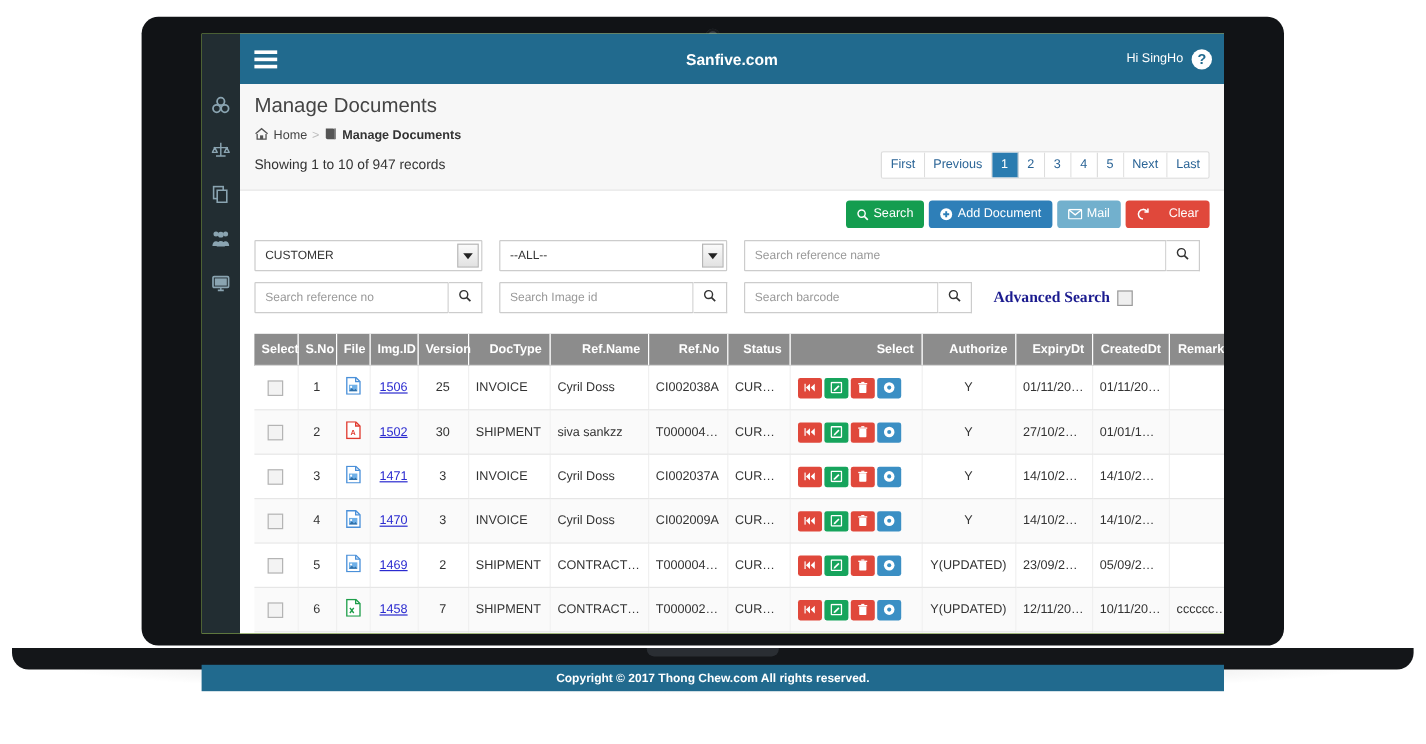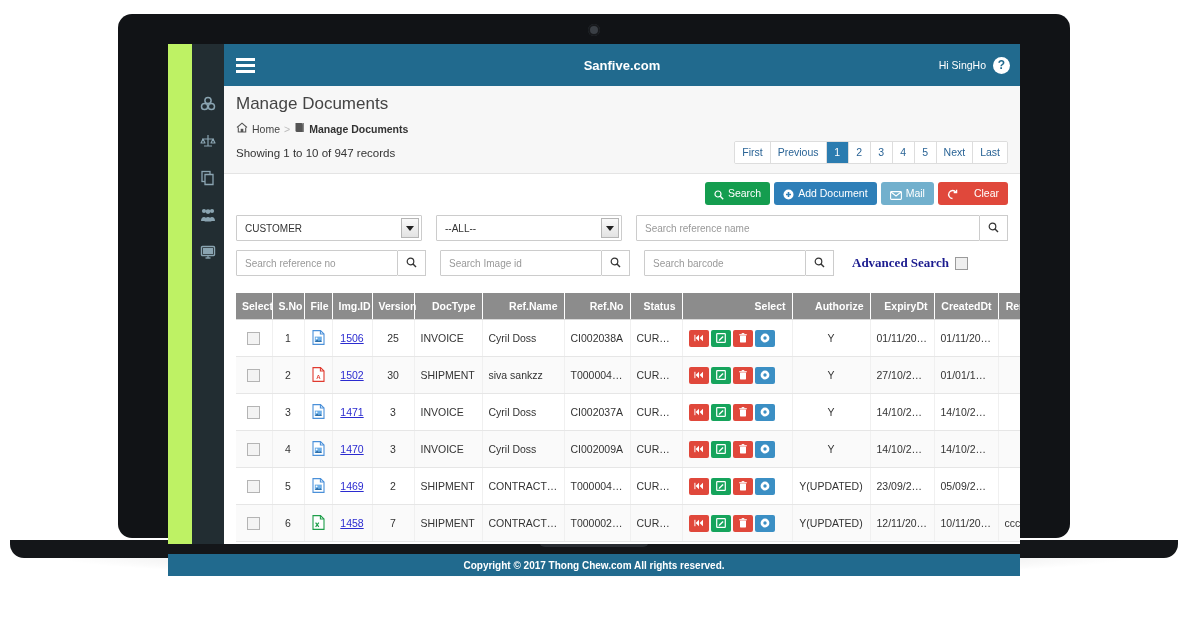--- a/index.html
+++ b/index.html
@@ -57,26 +57,25 @@
   .laptop-shadow {
     position: absolute;
     left: 60px; top: 556px;
     width: 1068px; height: 22px;
     background: radial-gradient(ellipse at 50% 0%, rgba(0,0,0,0.20) 0%, rgba(0,0,0,0.0) 72%);
   }
 
   
   .screen {
     position: absolute;
-    left: 168px; top: 44px;
+    left: 168px; top: 28px;
     width: 852px; height: 500px;
     background: #bef264;
     overflow: hidden;
     display: flex;
-    padding-left: 24px;
   }
 
   
   .rail {
     width: 32px;
     background: #222d32;
     flex: 0 0 32px;
     padding-top: 44px;
     display: flex;
     flex-direction: column;
@@ -229,21 +228,21 @@
     padding: 8px 12px 0 12px;
     flex: 0 0 auto;
   }
   .btn-bar {
     display: flex;
     justify-content: flex-end;
     gap: 4px;
   }
   .btn {
     display: inline-flex;
-    align-items: flex-end;
+    align-items: center;
     gap: 4px;
     padding: 5px 9px;
     font-size: 10.5px;
     color: #fff;
     border: none;
     border-radius: 3px;
     cursor: pointer;
     font-family: "Liberation Sans", sans-serif;
     line-height: 13px;
     white-space: nowrap;

